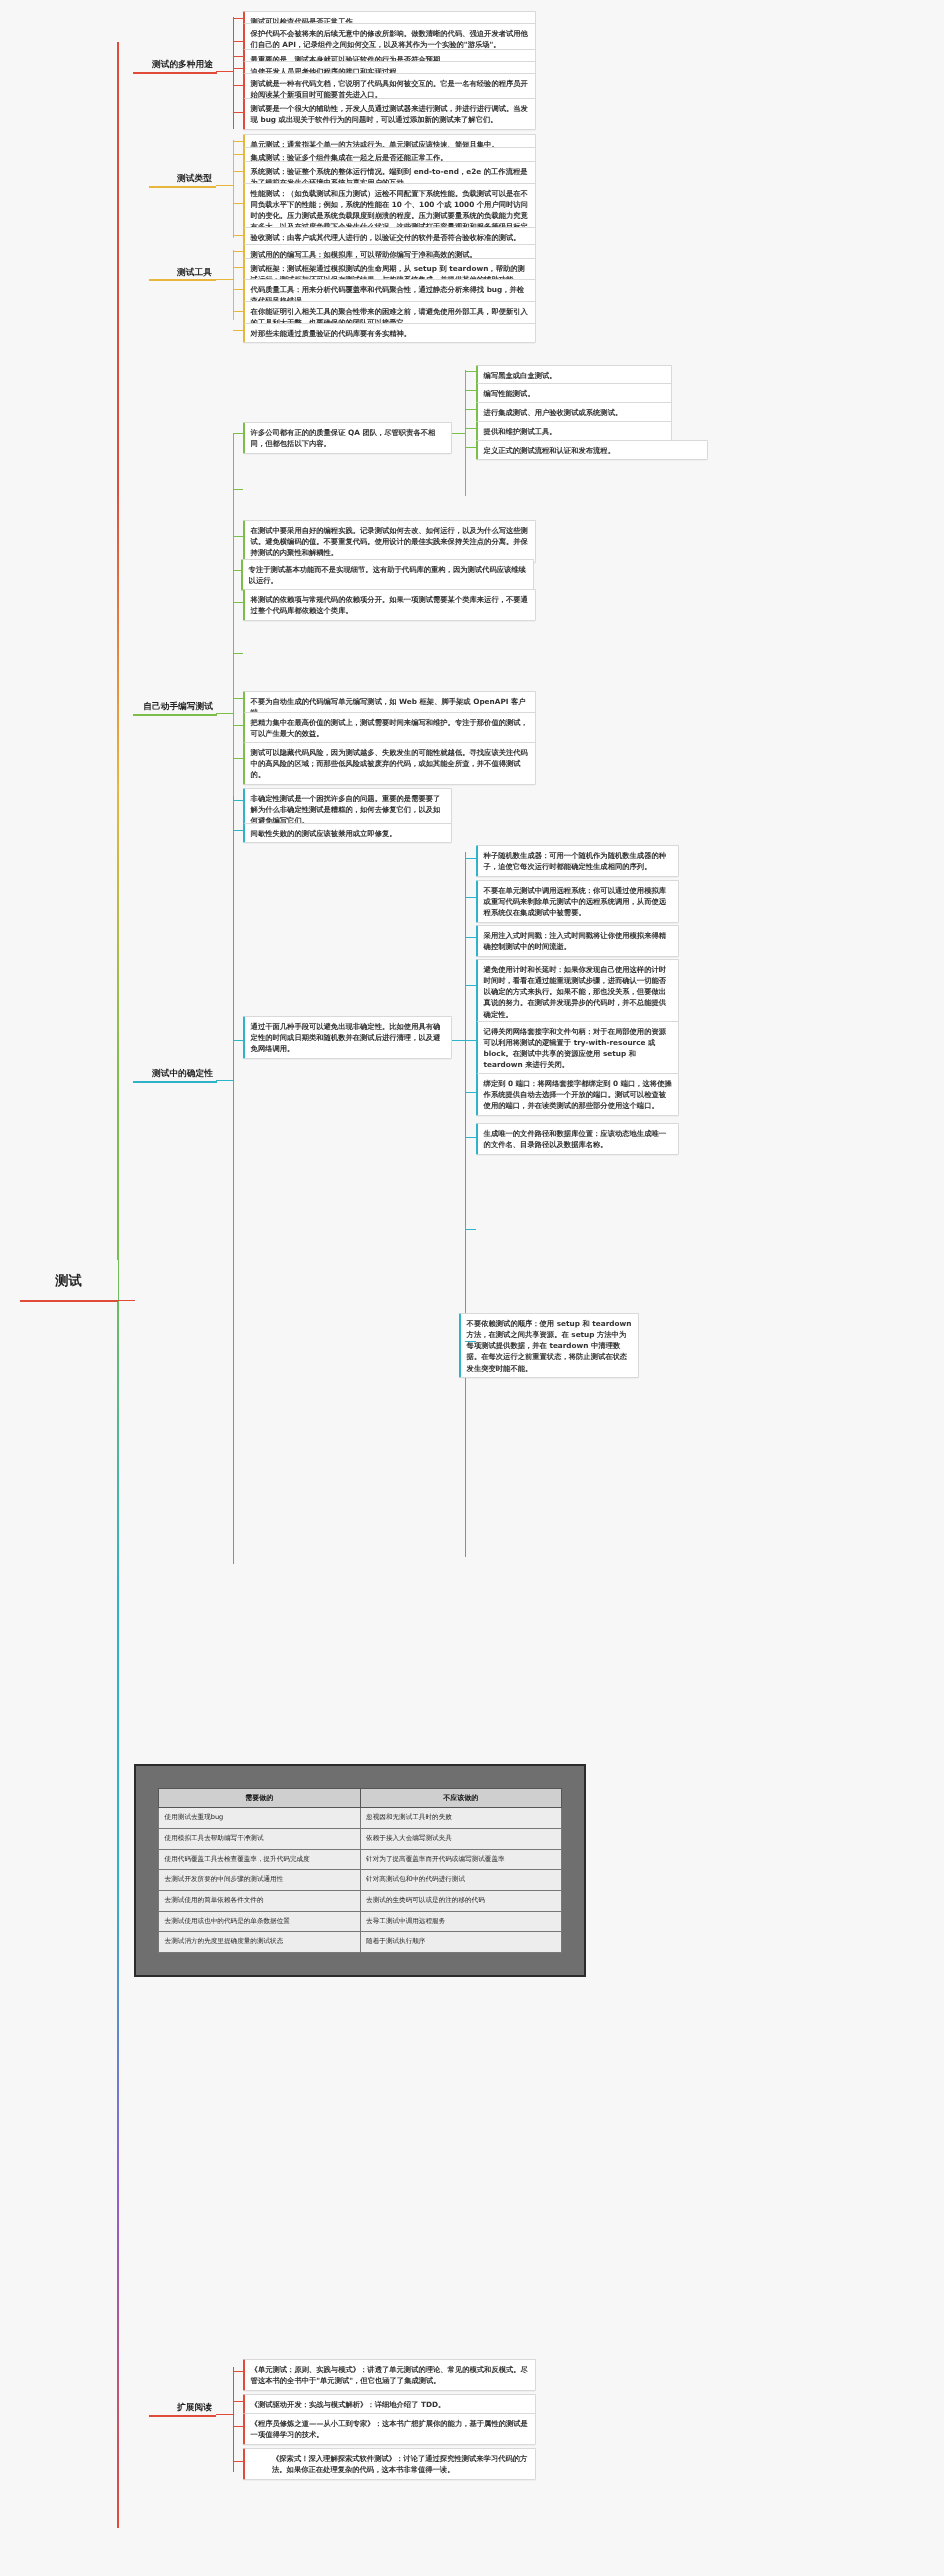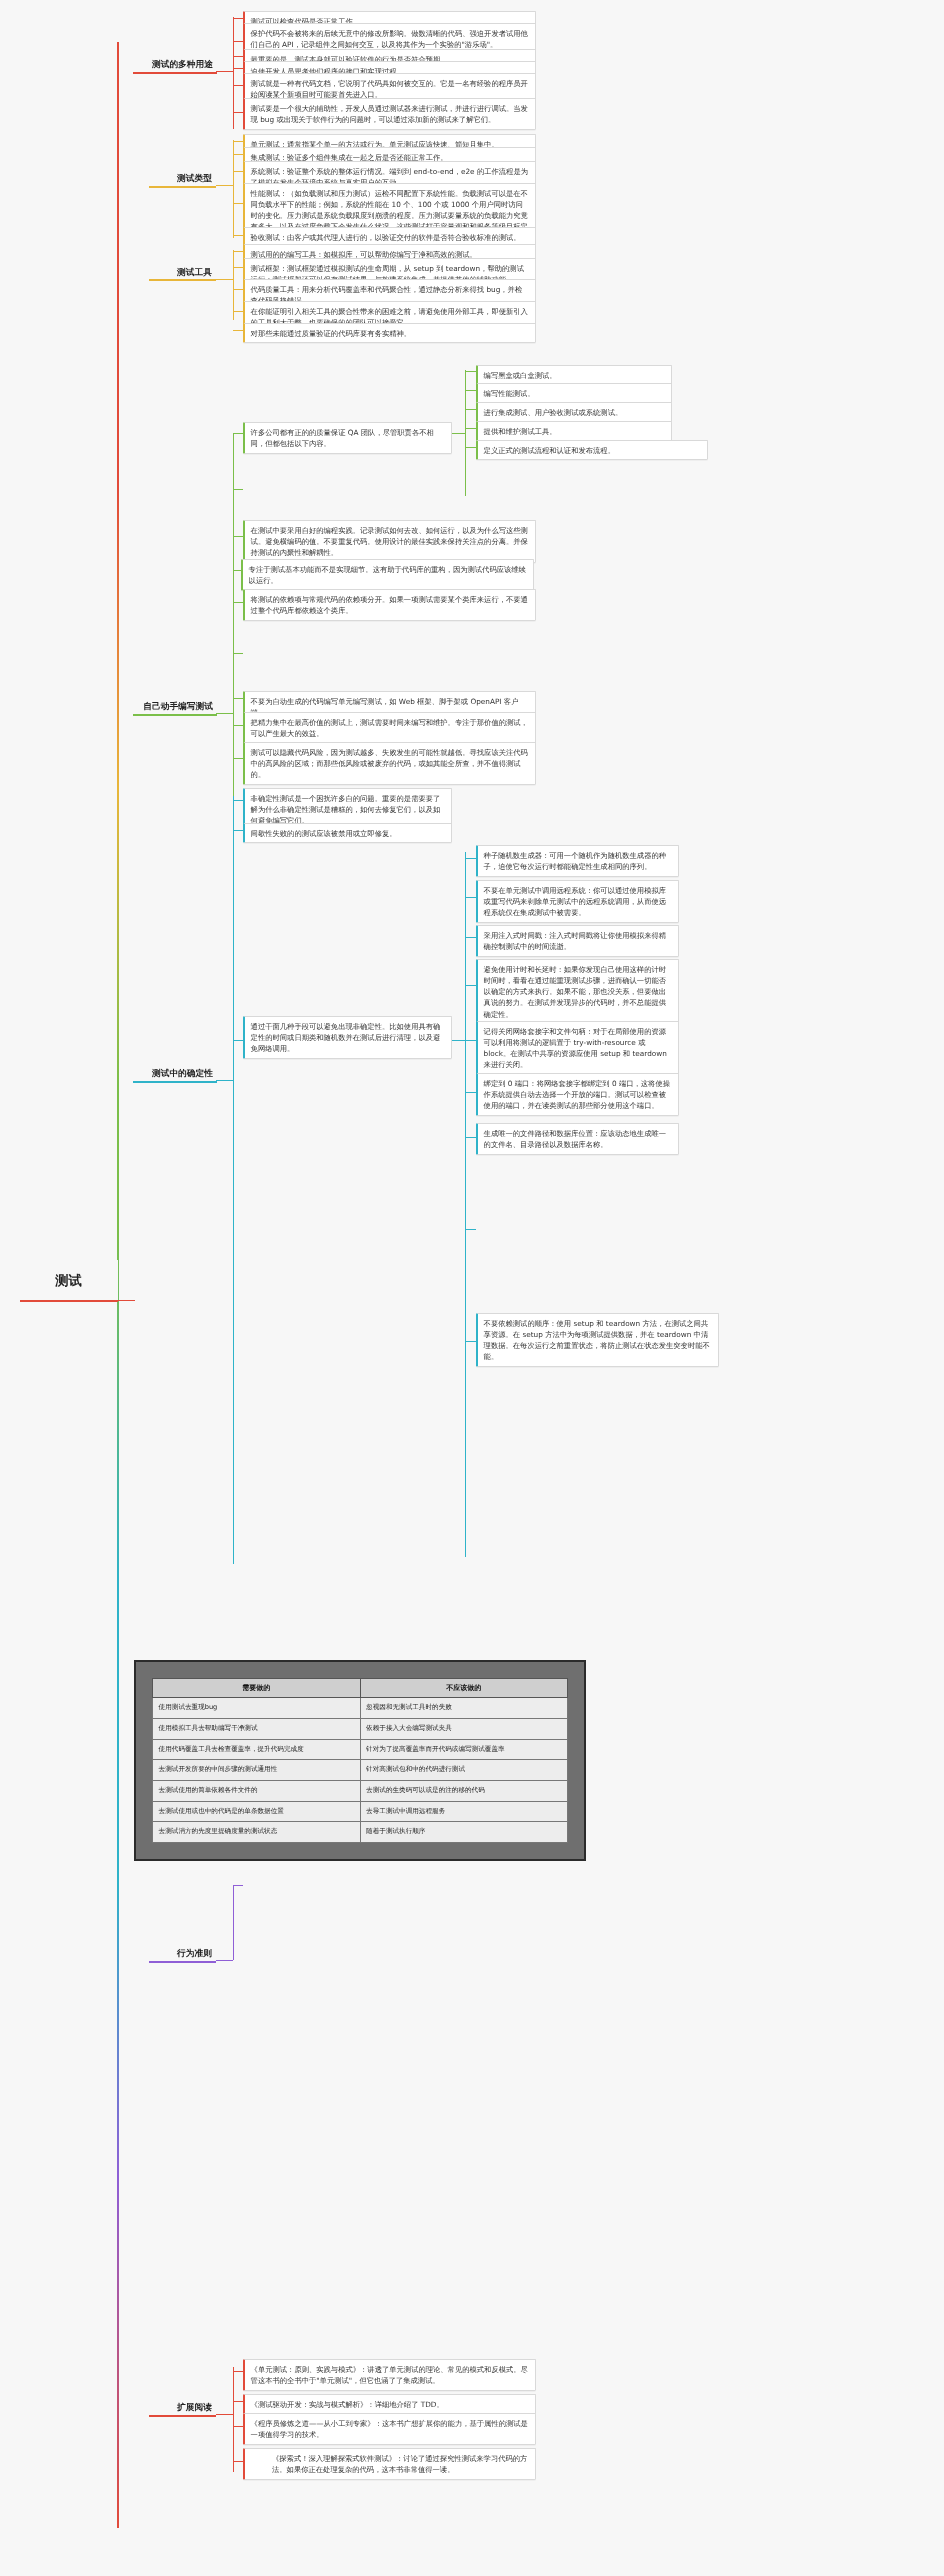--- a/index.html
+++ b/index.html
@@ -26,20 +26,21 @@
   .branch-underline{position:absolute;height:1.7px;}
 
   
   .leaf{
     position:absolute;box-sizing:border-box;
     background:#fff;border:0.7px solid #d9d9d9;
     border-left:2.1px solid #e24b3a;
     font-size:7.3px;line-height:1.55;color:#333;
     padding:3.5px 5.6px;border-radius:1.4px;
     box-shadow:0 0.7px 0.7px rgba(0,0,0,0.04);
+    font-weight:bold;
   }
   .leaf.y{border-left-color:#e8b63a;}
   .leaf.g{border-left-color:#7bbf4a;}
   .leaf.c{border-left-color:#2fb3c9;}
 
   
   .vline{position:absolute;width:1.4px;background:#e24b3a;}
   .hline{position:absolute;height:1.4px;background:#e24b3a;}
   .vline.y{background:#e8b63a;} .hline.y{background:#e8b63a;}
   .vline.g{background:#7bbf4a;} .hline.g{background:#7bbf4a;}
@@ -47,22 +48,22 @@
   .vline.b{background:#8f5fd6;} .hline.b{background:#8f5fd6;}
 
   
   .spine{
     position:absolute;left:117px;top:42px;width:2.1px;height:2486px;
     background:linear-gradient(to bottom,#e24b3a 0%,#e24b3a 18%,#e8b63a 30%,#7bbf4a 42%,#7bbf4a 48%,#2fb3c9 62%,#2fb3c9 74%,#8f5fd6 86%,#e24b3a 100%);
   }
 
   
   .table-wrap{
-    position:absolute;left:134px;top:1660px;width:452px;
-    border:2.1px solid #2b2b2b;background:#6f6f6f;padding:16px;box-sizing:border-box;
+    position:absolute;left:134px;top:1764px;width:452px;
+    border:2.1px solid #2b2b2b;background:#6f6f6f;padding:22px;box-sizing:border-box;
   }
   table.rules{width:100%;border-collapse:collapse;font-size:6.6px;}
   table.rules th{
     background:#cfcfcf;border:0.7px solid #555;padding:4.2px 2.8px;
     font-size:7px;font-weight:bold;color:#111;text-align:center;
   }
   table.rules td{
     background:#ededed;border:0.7px solid #777;padding:4.9px 5.6px;color:#222;
     vertical-align:middle;line-height:1.5;
   }
@@ -188,21 +189,21 @@
   <div class="hline c" style="left:465px;top:937px;width:11.2px;"></div>
   <div class="leaf c" style="left:476px;top:959px;width:203px;">避免使用计时和长延时：如果你发现自己使用这样的计时时间时，看看在通过能重现测试步骤，进而确认一切能否以确定的方式来执行。如果不能，那也没关系，但要做出真说的努力。在测试并发现异步的代码时，并不总能提供确定性。</div>
   <div class="hline c" style="left:465px;top:985px;width:11.2px;"></div>
   <div class="leaf c" style="left:476px;top:1021px;width:203px;">记得关闭网络套接字和文件句柄：对于在局部使用的资源可以利用将测试的逻辑置于 try-with-resource 或 block。在测试中共享的资源应使用 setup 和 teardown 来进行关闭。</div>
   <div class="hline c" style="left:465px;top:1040px;width:11.2px;"></div>
   <div class="leaf c" style="left:476px;top:1073px;width:203px;">绑定到 0 端口：将网络套接字都绑定到 0 端口，这将使操作系统提供自动去选择一个开放的端口。测试可以检查被使用的端口，并在读类测试的那些部分使用这个端口。</div>
   <div class="hline c" style="left:465px;top:1092px;width:11.2px;"></div>
   <div class="leaf c" style="left:476px;top:1123px;width:203px;">生成唯一的文件路径和数据库位置：应该动态地生成唯一的文件名、目录路径以及数据库名称。</div>
   <div class="hline c" style="left:465px;top:1137px;width:11.2px;"></div>
   <div class="hline c" style="left:465px;top:1229px;width:11.2px;"></div>
-  <div class="leaf c" style="left:476px;top:1313px;width:243px;">不要依赖测试的顺序：使用 setup 和 teardown 方法，在测试之间共享资源。在 setup 方法中为每项测试提供数据，并在 teardown 中清理数据。在每次运行之前重置状态，将防止测试在状态发生突变时能不能。</div>
+  <div class="leaf c" style="left:459px;top:1313px;width:180px;">不要依赖测试的顺序：使用 setup 和 teardown 方法，在测试之间共享资源。在 setup 方法中为每项测试提供数据，并在 teardown 中清理数据。在每次运行之前重置状态，将防止测试在状态发生突变时能不能。</div>
   <div class="hline c" style="left:465px;top:1341px;width:11.2px;"></div>
 
   <div class="branch" style="left:149px;top:1948px;width:67px;height:12.6px;">行为准则</div>
   <div class="branch-underline" style="left:149px;top:1961px;width:67px;background:#8f5fd6;"></div>
   <div class="hline b" style="left:216px;top:1960px;width:17px;"></div>
   <div class="hline b" style="left:233px;top:1885px;width:9.8px;"></div>
   <div class="vline b" style="left:233px;top:1885px;height:75px;"></div>
 
   <div class="table-wrap">
     <table class="rules">

